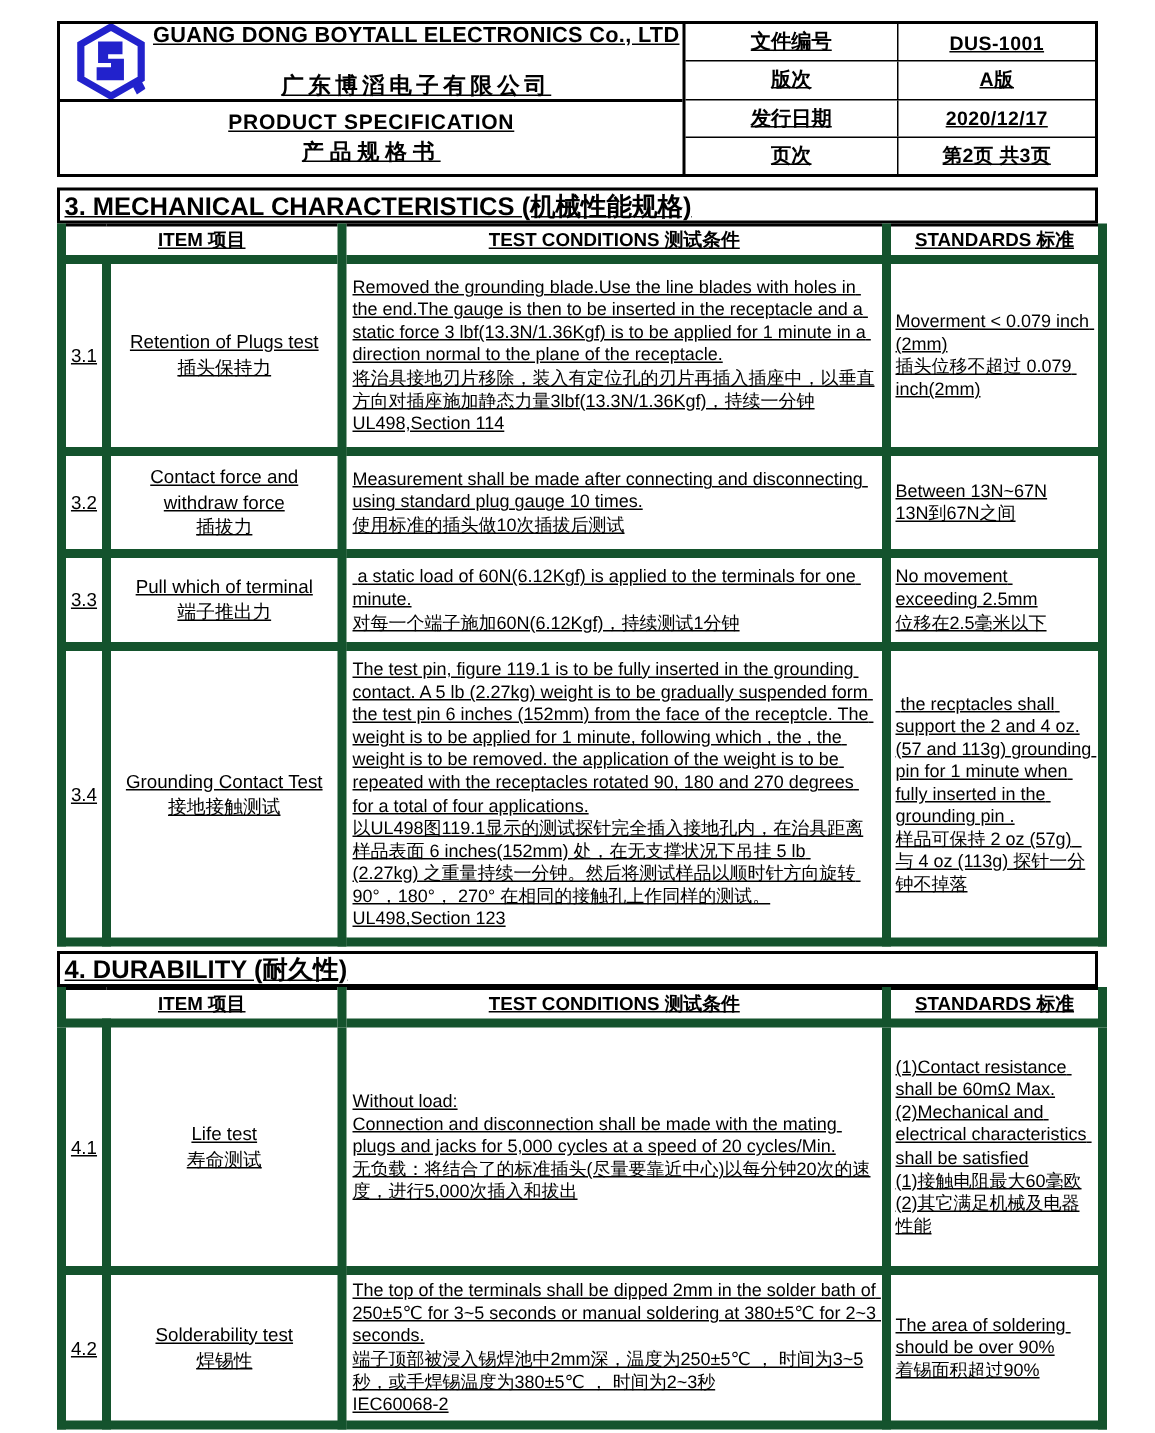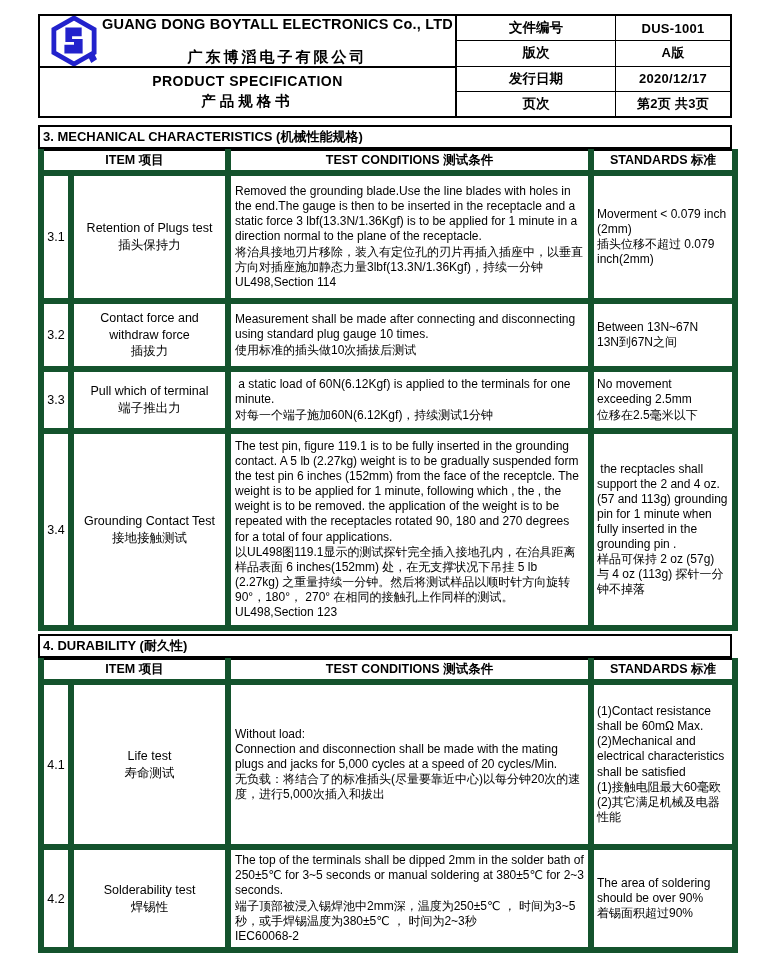--- a/index.html
+++ b/index.html
@@ -4,21 +4,21 @@
 <style>
   * { margin:0; padding:0; box-sizing:border-box; }
   html,body { background:#ffffff; }
   body {
     width:770px; height:955px;
     font-family:"Liberation Sans","DejaVu Sans",sans-serif;
     color:#000;
     padding:14px 38px 0 38px;
     overflow:hidden;
   }
-  .content { width:694px; }
+  .content { width:694px;text-decoration:underline; }
 
   
   .hdr {
     width:694px; height:104px;
     border:2px solid #000;
     display:flex;
   }
   .hdr-left { width:417px; border-right:2px solid #000; display:flex; flex-direction:column; }
   .hdr-company {
     height:52px; border-bottom:2px solid #000;
@@ -31,36 +31,36 @@
   .company-cn { font-weight:bold; font-size:15px; letter-spacing:3px; margin-top:16px; }
   .hdr-title {
     flex:1; display:flex; flex-direction:column; align-items:center; justify-content:center;
   }
   .doc-title-en { font-weight:bold; font-size:14px; letter-spacing:0.5px; }
   .doc-title-cn { font-weight:bold; font-size:14.5px; letter-spacing:4px; margin-top:3px; }
   .hdr-right { flex:1; display:flex; flex-direction:column; }
   .hdr-info-row { flex:1; display:flex; border-bottom:1.5px solid #000; }
   .hdr-info-row:last-child { border-bottom:none;text-align:right; }
   .hdr-info-label {
-    width:159px; border-right:1.5px solid #000;
+    width:142px; border-right:1.5px solid #000;
     display:flex; align-items:center; justify-content:center;
     font-weight:bold; font-size:13.5px;
   }
   .hdr-info-value {
     flex:1; display:flex; align-items:center; justify-content:center;
     font-weight:bold; font-size:13px; letter-spacing:0.3px;
   }
 
   
   .section-bar {
     width:694px; height:24px;
     border:2px solid #000;
     display:flex; align-items:center;
     padding-left:3px;
-    font-weight:bold; font-size:13px;
+    font-weight:bold; font-size:17px;
     margin-top:7px;
   }
   .section-bar.tight { margin-top:3px; }
 
   
   table.spec { width:694px; border-collapse:collapse; table-layout:fixed; }
   table.spec { border:2px solid #000; }
   table.spec th, table.spec td { border:6px solid #14532d; vertical-align:middle; }
   table.spec tr.head th {
     height:23px;

